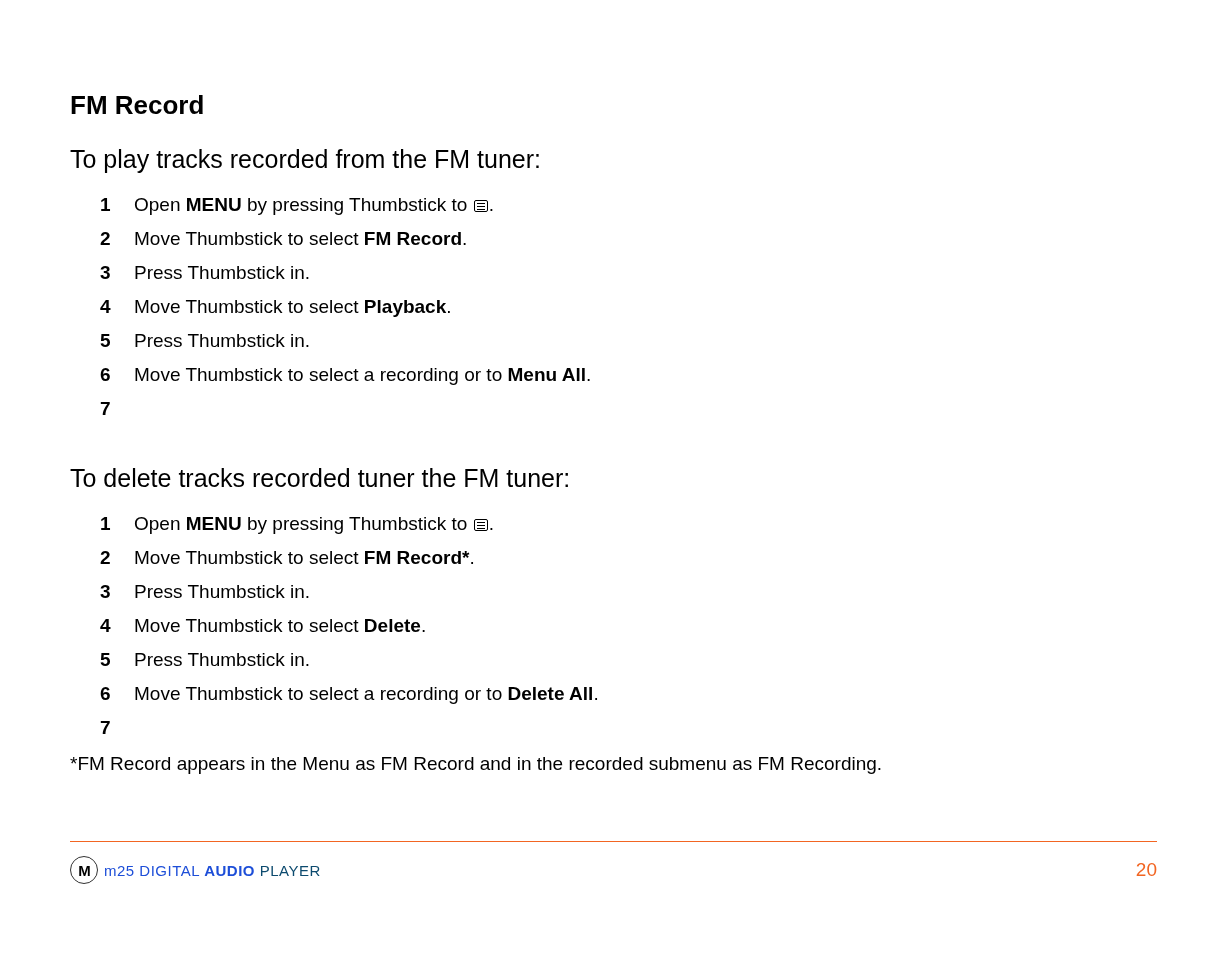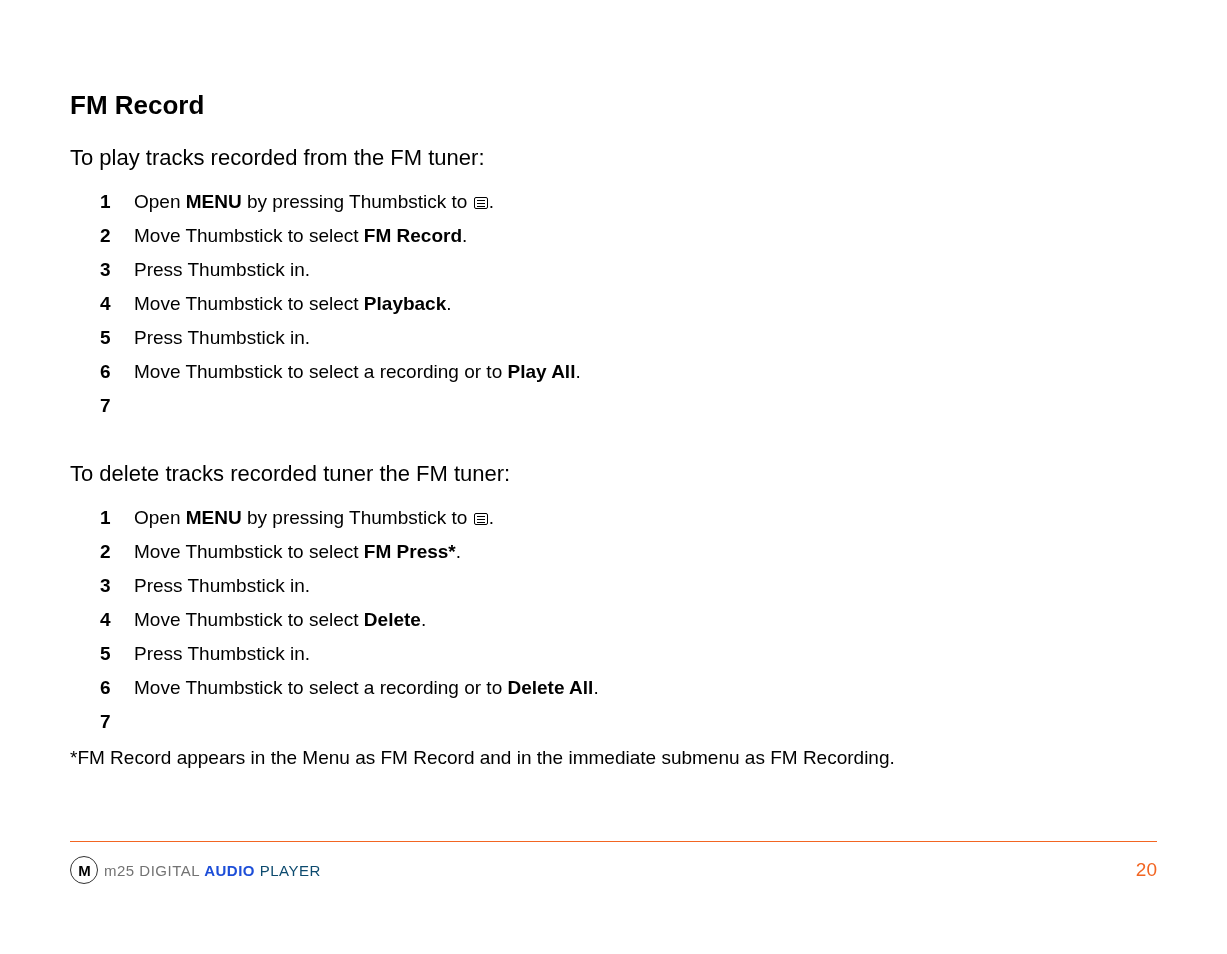--- a/index.html
+++ b/index.html
@@ -11,21 +11,21 @@
       padding: 90px 70px 50px 70px;
       position: relative;
       color: #000;
     }
     .section-title {
       font-weight: bold;
       font-size: 26px;
       margin-bottom: 24px;
     }
     .intro {
-      font-size: 22px;
+      font-size: 25px;
       margin-bottom: 20px;
     }
     .steps {
       list-style: none;
       margin-bottom: 44px;
     }
     .steps li {
       display: flex;
       align-items: baseline;
       font-size: 19px;
@@ -84,21 +84,21 @@
     .logo-m {
       font-weight: bold;
       font-size: 15px;
       line-height: 1;
       letter-spacing: -1px;
     }
     .product-line {
       font-size: 15px;
       letter-spacing: 0.5px;
     }
-    .prod-prefix { color: #737373; }
+    .prod-prefix { color: #1d4ed8; }
     .prod-bold { color: #1d4ed8; font-weight: bold; text-align: center; }
     .prod-suffix { color: #0c4a6e; }
     .page-num {
       color: #f26522;
       font-size: 19px;
     }
   </style>
 </head>
 <body>
 
@@ -121,36 +121,36 @@
     <li>
       <span class="step-num">4</span>
       <span class="step-text">Move Thumbstick to select <b>Playback</b>.</span>
     </li>
     <li>
       <span class="step-num">5</span>
       <span class="step-text">Press Thumbstick in.</span>
     </li>
     <li>
       <span class="step-num">6</span>
-      <span class="step-text">Move Thumbstick to select a recording or to <b>Play All</b>.</span>
+      <span class="step-text">Move Thumbstick to select a recording or to <b>Menu All</b>.</span>
     </li>
     <li>
       <span class="step-num">7</span>
     </li>
   </ul>
 
 <p class="intro">To delete tracks recorded tuner the FM tuner:</p>
 <ul class="steps" id="steps2" style="margin-bottom:14px;">
     <li>
       <span class="step-num">1</span>
       <span class="step-text">Open <b>MENU</b> by pressing Thumbstick to <span class="menu-icon"></span>.</span>
     </li>
     <li>
       <span class="step-num">2</span>
-      <span class="step-text">Move Thumbstick to select <b>FM Press*</b>.</span>
+      <span class="step-text">Move Thumbstick to select <b>FM Record*</b>.</span>
     </li>
     <li>
       <span class="step-num">3</span>
       <span class="step-text">Press Thumbstick in.</span>
     </li>
     <li>
       <span class="step-num">4</span>
       <span class="step-text">Move Thumbstick to select <b>Delete</b>.</span>
     </li>
     <li>
@@ -159,21 +159,21 @@
     </li>
     <li>
       <span class="step-num">6</span>
       <span class="step-text">Move Thumbstick to select a recording or to <b>Delete All</b>.</span>
     </li>
     <li>
       <span class="step-num">7</span>
     </li>
   </ul>
 
-<p class="footnote">*FM Record appears in the Menu as FM Record and in the immediate submenu as FM Recording.</p>
+<p class="footnote">*FM Record appears in the Menu as FM Record and in the recorded submenu as FM Recording.</p>
 
 <div class="footer">
   <div class="footer-left">
     <span class="logo-circle">
       <span class="logo-m">M</span>
     </span>
     <span class="product-line">
       <span class="prod-prefix">m25 DIGITAL </span><span class="prod-bold">AUDIO</span><span class="prod-suffix"> PLAYER</span>
     </span>
   </div>

